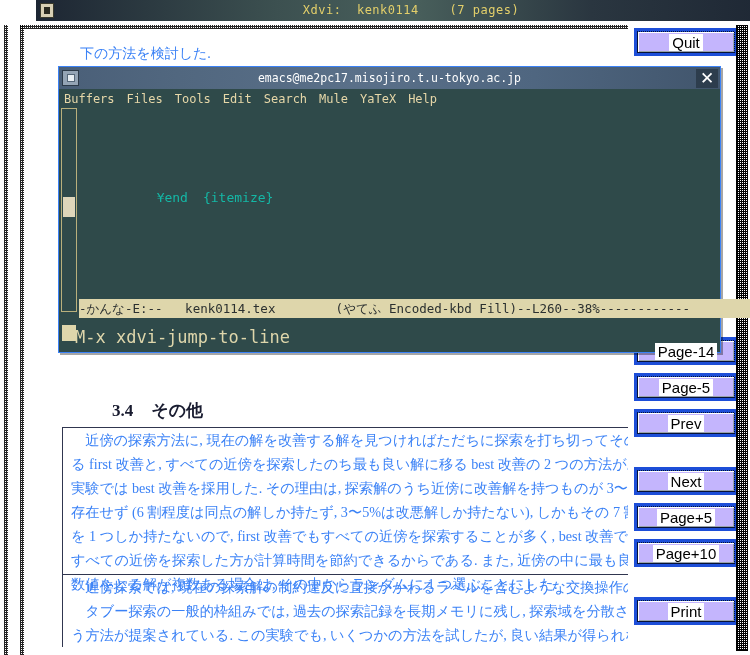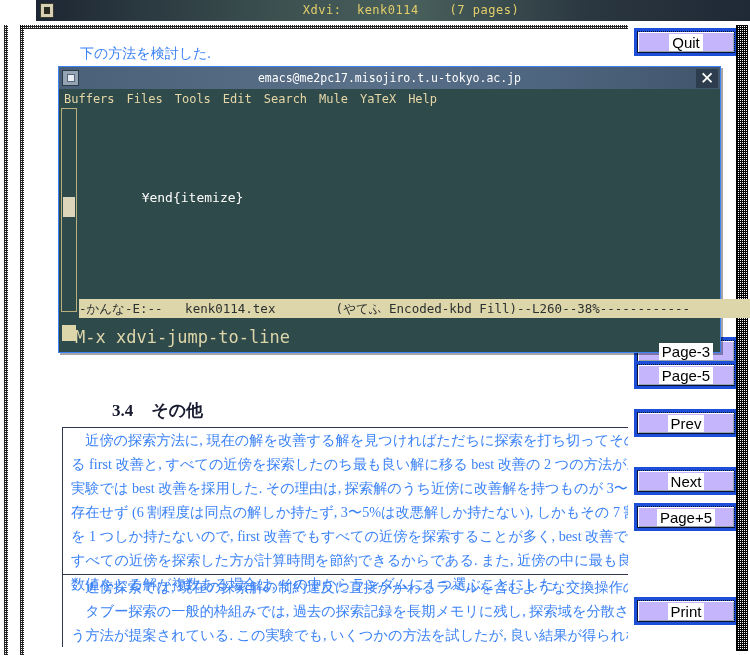--- a/index.html
+++ b/index.html
@@ -134,21 +134,21 @@
     position:absolute;left:2px;top:0;width:16px;height:204px;
     background:#2f4a4a;border:1px solid #b9b07c;box-sizing:border-box;
   }
   #emacs-scroll-thumb{position:absolute;left:1px;top:88px;width:12px;height:20px;background:#ded6ba;}
   #emacs-text{
     position:absolute;left:20px;top:0;width:641px;height:204px;overflow:hidden;
     font-family:"DejaVu Sans Mono","Liberation Mono",monospace;
     font-size:13px;line-height:20px;color:#dfe8df;white-space:pre;
   }
   #emacs-text .ln{height:20px;white-space:pre;overflow:hidden;}
-  .tex-cmd{color:#ffffff;}
+  .tex-cmd{color:#14b8a6;margin-left:15px;}
   #emacs-modeline{
     position:absolute;left:20px;bottom:34px;width:721px;height:19px;line-height:19px;
     background:#ded6ab;color:#2b3030;font-size:12.5px;white-space:pre;overflow:hidden;
     font-family:"DejaVu Sans Mono","Liberation Mono",monospace;
   }
   #emacs-minibuffer{
     position:absolute;left:0;bottom:4px;width:661px;height:22px;line-height:22px;
     color:#ded6ab;font-size:17px;white-space:pre;padding-left:16px;box-sizing:border-box;
     font-family:"DejaVu Sans Mono","Liberation Mono",monospace;
   }
@@ -196,33 +196,36 @@
 
       </div>
     </div>
   </div>
 
   <div id="xdvi-panel">
     <div class="xbtn" style="top:7px;">
         <span>Quit</span>
       </div>
     <div class="xbtn" style="top:316px;">
-        <span>Page-3</span>
-      </div>
-    <div class="xbtn" style="top:340px;">
+        <span>Page-14</span>
+      </div>
+    <div class="xbtn" style="top:352px;">
         <span>Page-5</span>
       </div>
     <div class="xbtn" style="top:446px;">
         <span>Next</span>
       </div>
     <div class="xbtn" style="top:388px;">
         <span>Prev</span>
       </div>
     <div class="xbtn" style="top:482px;">
         <span>Page+5</span>
+      </div>
+    <div class="xbtn" style="top:518px;">
+        <span>Page+10</span>
       </div>
     <div class="xbtn" style="top:576px;">
         <span>Print</span>
       </div>
     <div id="xdvi-scrollbar-right"></div>
   </div>
 </div>
 
 <div id="emacs-window">
 

